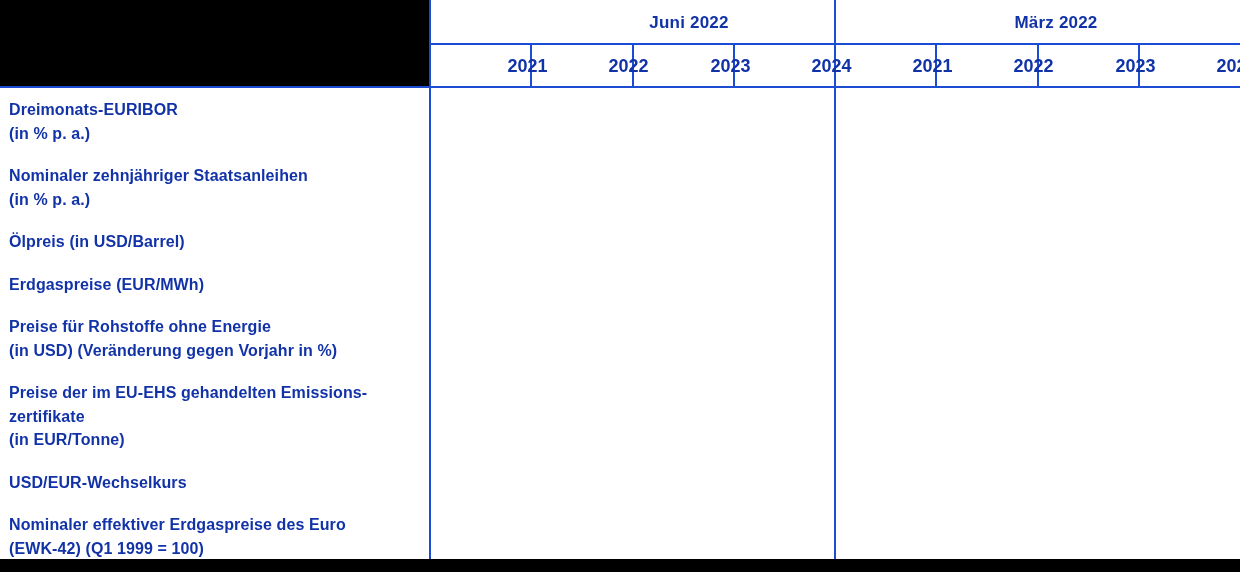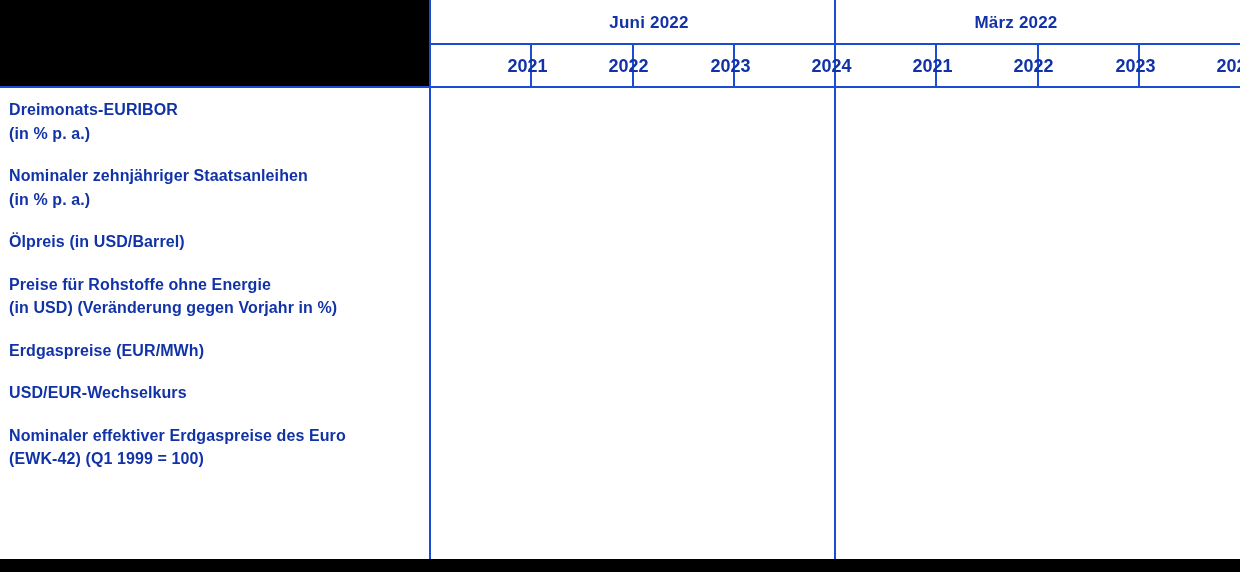--- a/index.html
+++ b/index.html
@@ -48,20 +48,21 @@
   .ysep.s5 { left: 1138px; }
   
   .month-label {
     position: absolute;
     top: 13px;
     width: 438px;
     text-align: center;
     font-size: 17px;
     line-height: 19px;
     letter-spacing: 0.2px;
+    padding-left: 40px;
   }
   .month-label.g0 { left: 430px; }
   .month-label.g1 { left: 797px; }
   .year-cell {
     position: absolute;
     top: 56px;
     width: 101px;
     text-align: center;
     font-size: 18px;
     line-height: 20px;
@@ -130,28 +131,33 @@
     <div class="row-label">
       <div>Nominaler zehnjähriger Staatsanleihen</div>
       <div>(in % p. a.)</div>
     </div>
 
     <div class="row-label">
       <div>Ölpreis (in USD/Barrel)</div>
     </div>
 
     <div class="row-label">
+      <div>Erdgaspreise (EUR/MWh)</div>
+    </div>
+
+    <div class="row-label">
       <div>Preise für Rohstoffe ohne Energie</div>
       <div>(in USD) (Veränderung gegen Vorjahr in %)</div>
     </div>
 
     <div class="row-label">
-      <div>Erdgaspreise (EUR/MWh)</div>
+      <div>Preise der im EU-EHS gehandelten Emissions-</div>
+      <div>zertifikate</div>
+      <div>(in EUR/Tonne)</div>
     </div>
-
 
     <div class="row-label">
       <div>USD/EUR-Wechselkurs</div>
     </div>
 
     <div class="row-label">
       <div>Nominaler effektiver Erdgaspreise des Euro</div>
       <div>(EWK-42) (Q1 1999 = 100)</div>
     </div>
 

